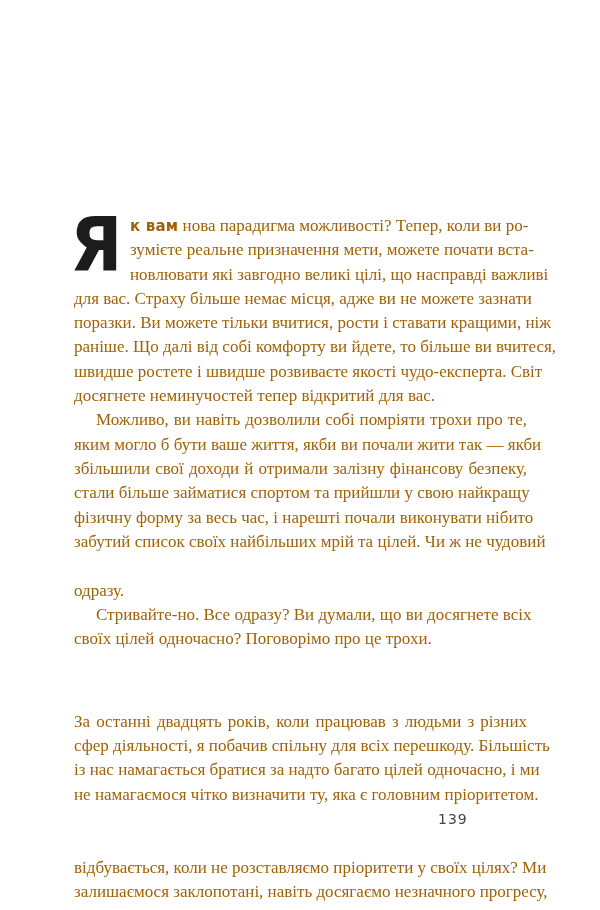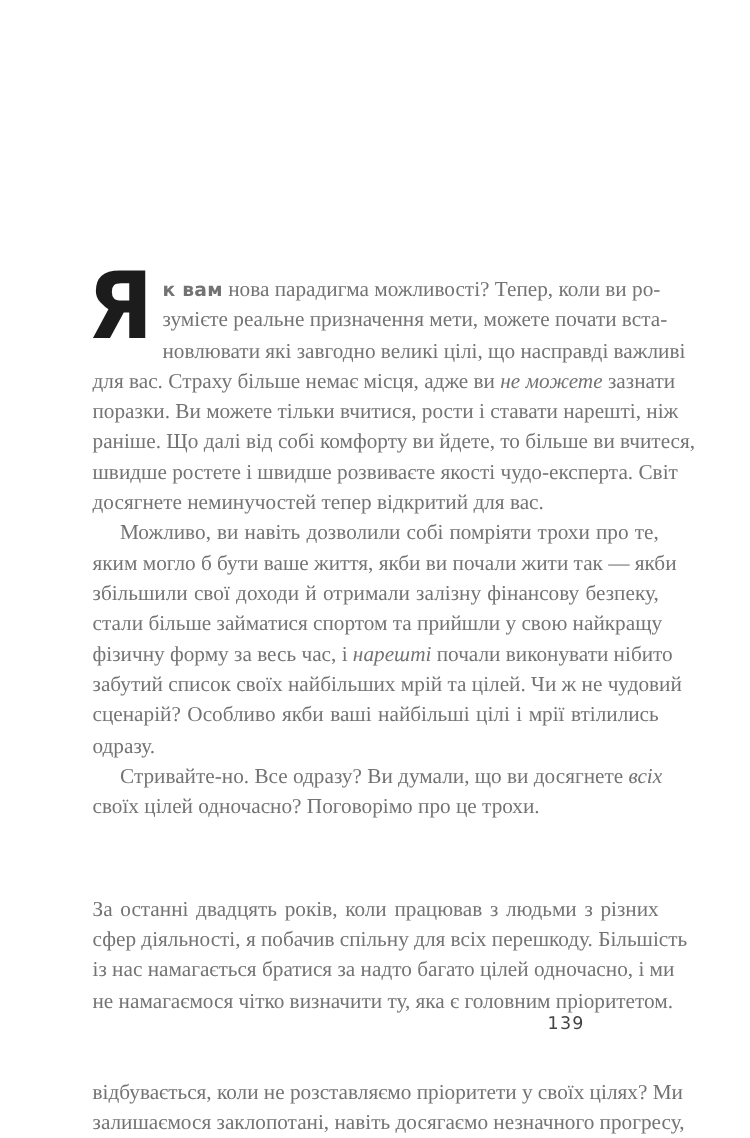--- a/index.html
+++ b/index.html
@@ -1,35 +1,35 @@
 <!DOCTYPE html>
 <html><head>
 <meta charset="utf-8">
 <style>
   html, body { margin:0; padding:0; background:#ffffff; }
   body { width:600px; height:910px; position:relative; overflow:hidden; }
   .page { position:absolute; left:0; top:0; width:600px; height:910px; background:#fff; }
   .line {
     position:absolute; left:74px; width:453px;
     font-family:"Liberation Serif","DejaVu Serif",serif;
-    font-size:17px; line-height:32px; color:#737373;
+    font-size:17px; line-height:19px; color:#a16207;
     text-align:justify; text-align-last:justify; white-space:nowrap;
     height:24px;
   }
   .line.last { text-align-last:left; }
   .line.indent { left:96px; width:431px; }
   .line.dc { left:130px; width:397px; }
   .dropcap {
     position:absolute; left:70px; top:208px;
     font-family:"DejaVu Sans","Liberation Sans",sans-serif;
     font-weight:bold; font-size:74px; line-height:74px; color:#1c1c1c;
     transform:scaleX(0.92); transform-origin:left top;
   }
   .lead { font-family:"DejaVu Sans","Liberation Sans",sans-serif; font-weight:bold; font-size:15px; letter-spacing:0.2px; }
-  .it { font-style:italic; }
+  .it { }
   .heading {
     position:absolute; left:94px; top:598px;
     font-family:"DejaVu Sans","Liberation Sans",sans-serif;
     font-weight:bold; font-size:14px; letter-spacing:1.6px; color:#262626;
     font-variant:small-caps; white-space:nowrap;
   }
   .heading .cap { font-size:17px; letter-spacing:0.5px; }
   .pagenum {
     position:absolute; left:438px; top:811px;
     font-family:"DejaVu Sans","Liberation Sans",sans-serif;
@@ -40,32 +40,31 @@
 <body>
 
 <div class="page">
 
   <div class="dropcap">Я</div>
 
   <div class="line dc" style="top:216px"><span class="lead">к вам</span><span> нова парадигма можливості? Тепер, коли ви ро-</span></div>
   <div class="line dc" style="top:240px">зумієте реальне призначення мети, можете почати вста-</div>
   <div class="line dc" style="top:265px">новлювати які завгодно великі цілі, що насправді важливі</div>
   <div class="line" style="top:289px"><span>для вас. Страху більше немає місця, адже ви </span><span class="it">не можете</span><span> зазнати</span></div>
-  <div class="line" style="top:313px">поразки. Ви можете тільки вчитися, рости і ставати нарешті, ніж</div>
+  <div class="line" style="top:313px">поразки. Ви можете тільки вчитися, рости і ставати кращими, ніж</div>
   <div class="line" style="top:337px">раніше. Що далі від собі комфорту ви йдете, то більше ви вчитеся,</div>
   <div class="line" style="top:362px">швидше ростете і швидше розвиваєте якості чудо-експерта. Світ</div>
   <div class="line last" style="top:386px">досягнете неминучостей тепер відкритий для вас.</div>
 
   <div class="line indent" style="top:410px">Можливо, ви навіть дозволили собі помріяти трохи про те,</div>
   <div class="line" style="top:435px">яким могло б бути ваше життя, якби ви почали жити так — якби</div>
   <div class="line" style="top:459px">збільшили свої доходи й отримали залізну фінансову безпеку,</div>
   <div class="line" style="top:483px">стали більше займатися спортом та прийшли у свою найкращу</div>
   <div class="line" style="top:508px"><span>фізичну форму за весь час, і </span><span class="it">нарешті</span><span> почали виконувати нібито</span></div>
   <div class="line" style="top:532px">забутий список своїх найбільших мрій та цілей. Чи ж не чудовий</div>
-  <div class="line" style="top:556px">сценарій? Особливо якби ваші найбільші цілі і мрії втілились</div>
   <div class="line last" style="top:581px">одразу.</div>
 
   <div class="line indent" style="top:605px"><span>Стривайте-но. Все одразу? Ви думали, що ви досягнете </span><span class="it">всіх</span></div>
   <div class="line last" style="top:629px">своїх цілей одночасно? Поговорімо про це трохи.</div>
 
 
   <div class="line" style="top:712px">За останні двадцять років, коли працював з людьми з різних</div>
   <div class="line" style="top:736px">сфер діяльності, я побачив спільну для всіх перешкоду. Більшість</div>
   <div class="line" style="top:760px">із нас намагається братися за надто багато цілей одночасно, і ми</div>
   <div class="line" style="top:785px">не намагаємося чітко визначити ту, яка є головним пріоритетом.</div>

